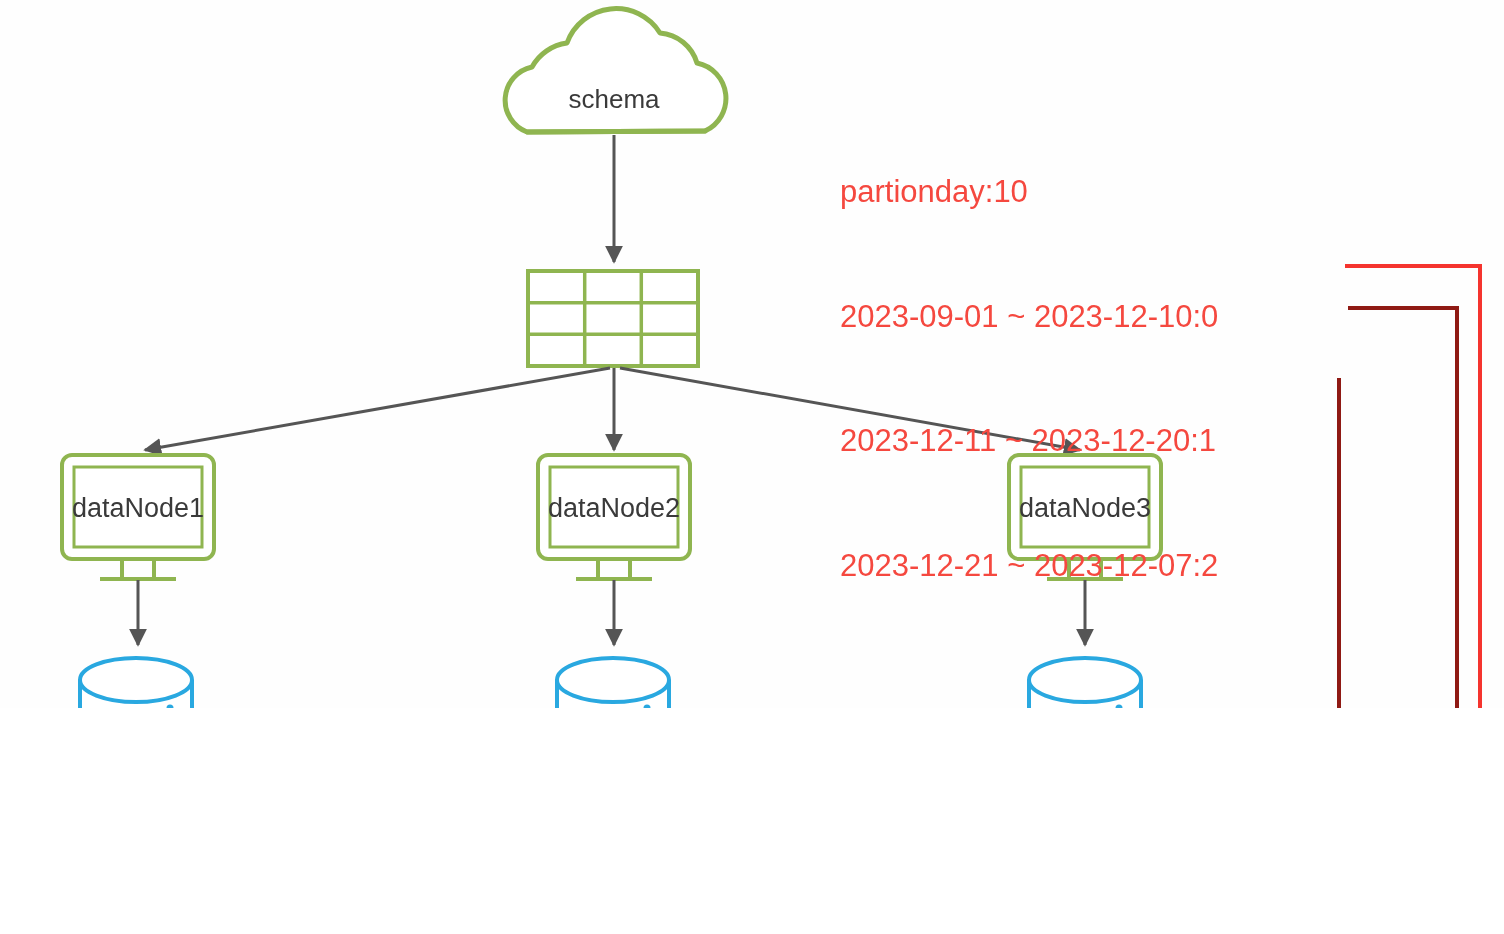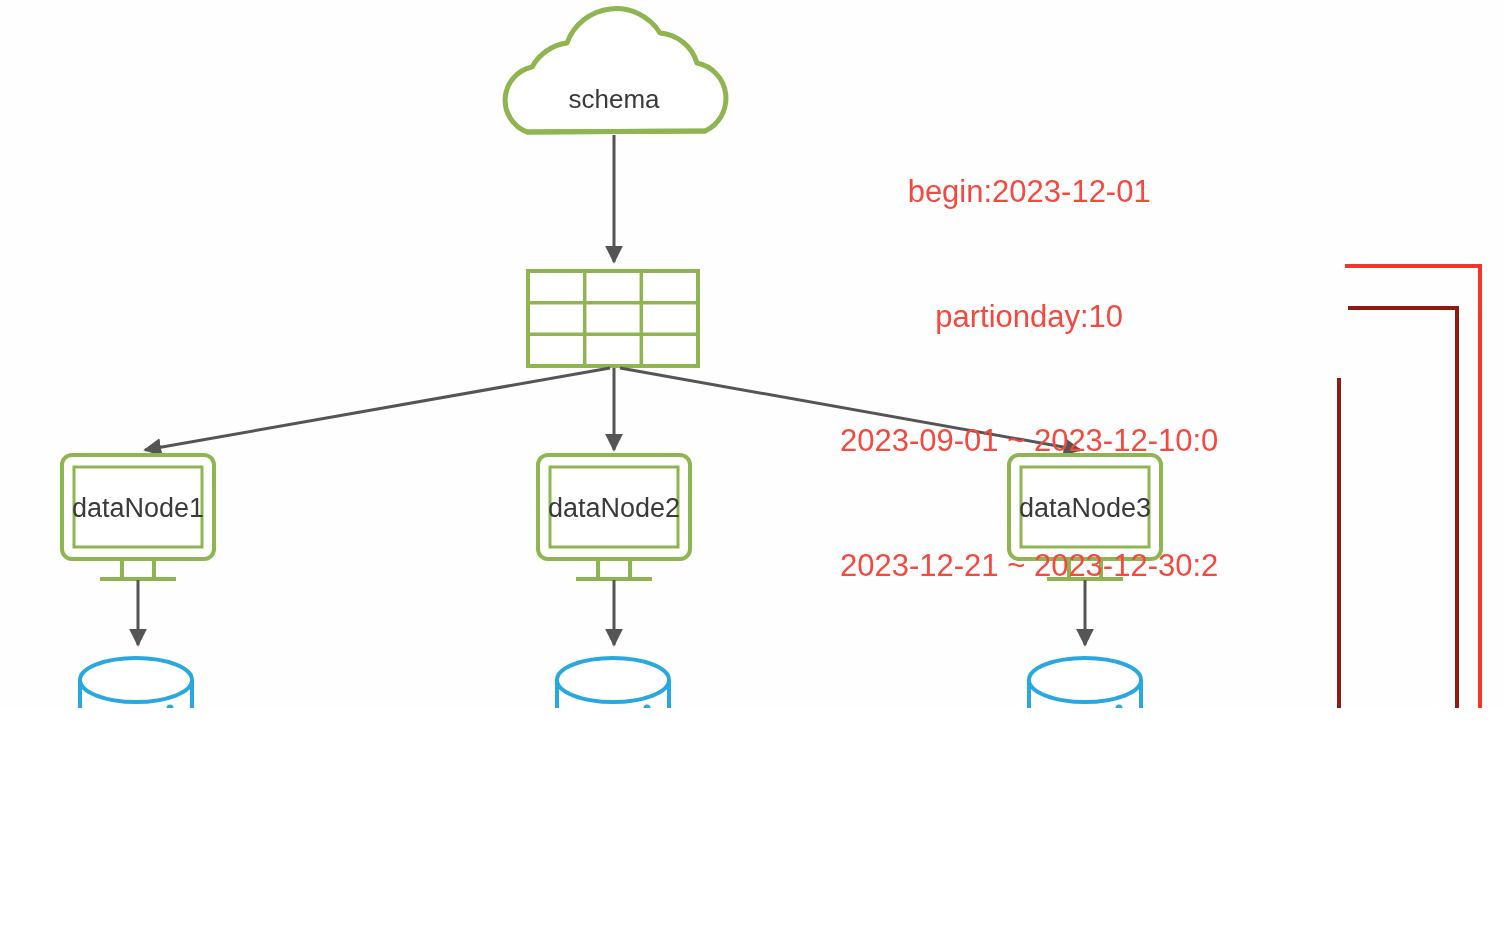--- a/index.html
+++ b/index.html
@@ -10,21 +10,20 @@
   }
   body {
     font-family: "Liberation Sans", sans-serif;
   }
   #canvas {
     position: relative;
     width: 1504px;
     height: 708px;
     background: #fefefe;
     overflow: hidden;
-    text-align: center;
   }
   #diagram-svg {
     position: absolute;
     left: 0;
     top: 0;
     width: 1504px;
     height: 934px;
   }
   .node-label {
     font-family: "Liberation Sans", sans-serif;
@@ -168,23 +167,23 @@
     <line x1="1083" y1="840" x2="1083" y2="823" stroke="#f5342e" stroke-width="4" marker-end="url(#arrowRed)"></line>
 
     <path d="M 1348 308 L 1457 308 L 1457 862 L 613 862" fill="none" stroke="#8f1a14" stroke-width="4"></path>
     <line x1="613" y1="862" x2="613" y2="823" stroke="#f5342e" stroke-width="4" marker-end="url(#arrowRed)"></line>
 
     <path d="M 1345 266 L 1480 266 L 1480 872 L 136 872" fill="none" stroke="#f5342e" stroke-width="4"></path>
     <line x1="136" y1="872" x2="136" y2="823" stroke="#f5342e" stroke-width="4" marker-end="url(#arrowRed)"></line>
   </svg>
 
   <div class="legend-text">
-    <div>begin:2023-12-01</div>
     <div>partionday:10</div>
     <div>2023-09-01 ~ 2023-12-10:0</div>
-    <div>2023-12-21 ~ 2023-12-30:2</div>
+    <div>2023-12-11 ~ 2023-12-20:1</div>
+    <div>2023-12-21 ~ 2023-12-07:2</div>
   </div>
 
   <div class="route-index r0">0</div>
   <div class="route-index r1">1</div>
   <div class="route-index r2">2</div>
 
 </div>
 
 </body></html>

